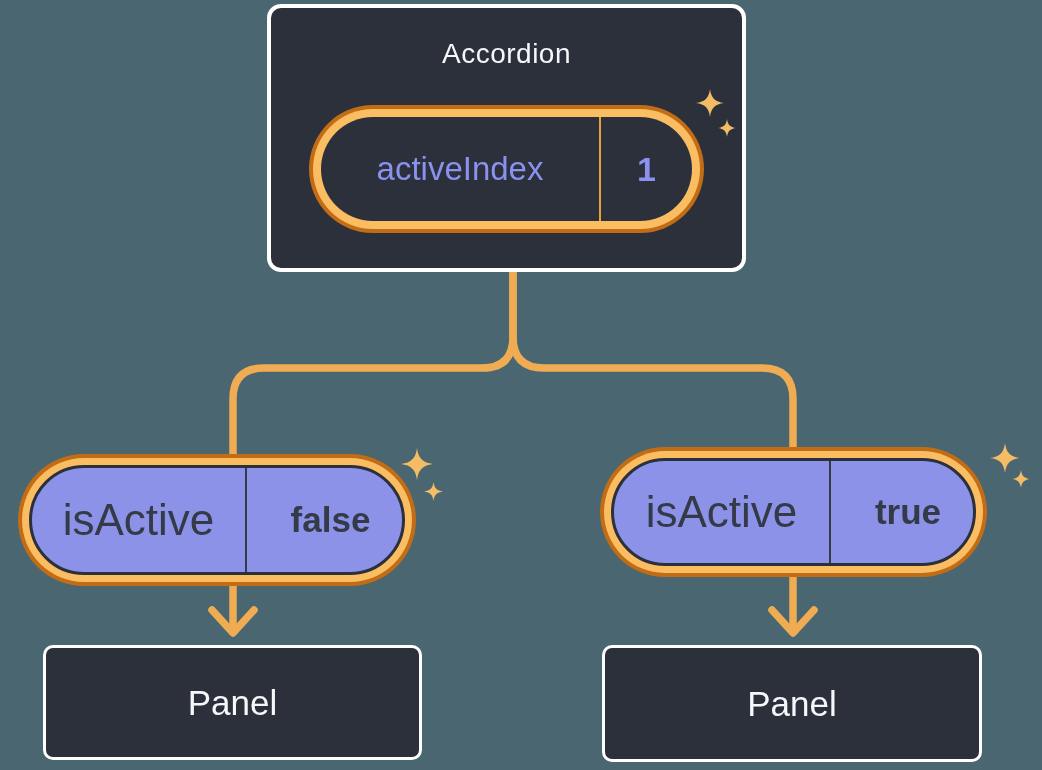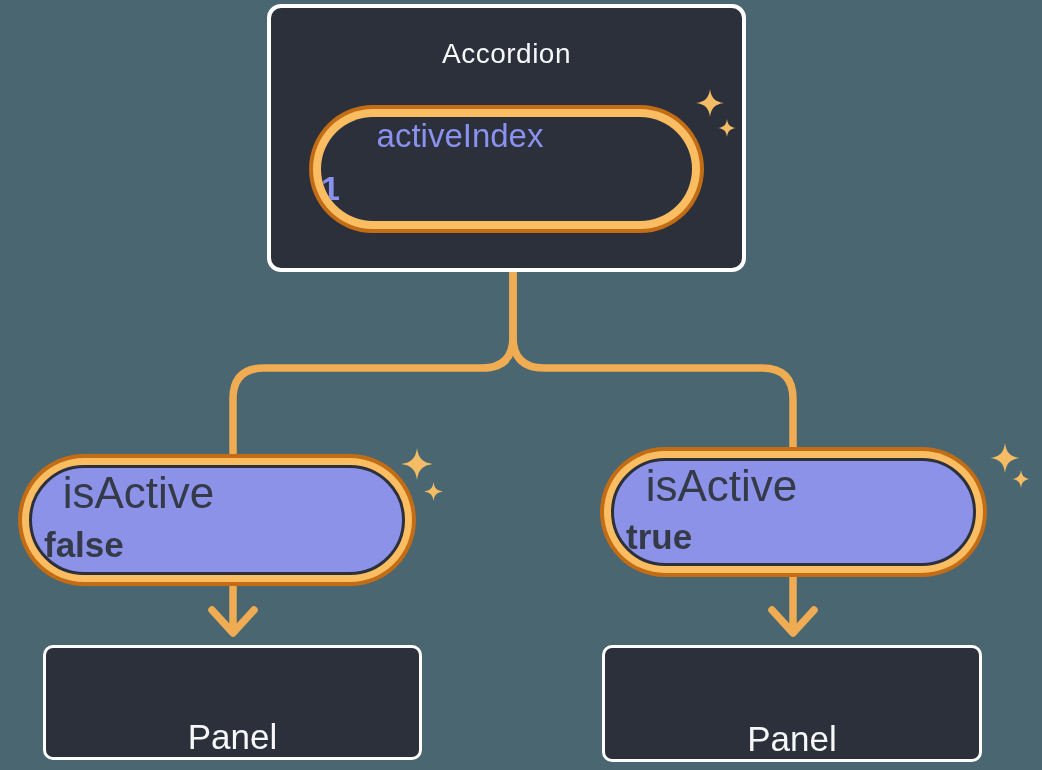--- a/index.html
+++ b/index.html
@@ -34,39 +34,39 @@
   }
 
   .pill-outer{
     position:absolute;background:var(--rim);border-radius:999px;
     box-sizing:border-box;padding:4px;z-index:2;
   }
   .pill-band{background:var(--band);border-radius:999px;width:100%;height:100%;
     box-sizing:border-box;padding:8px;}
   .pill-band.thin{padding:7px;}
   .pill-inner{background:var(--card);border-radius:999px;width:100%;height:100%;
-    box-sizing:border-box;display:flex;align-items:flex-start;overflow:hidden;flex-direction:column;}
+    box-sizing:border-box;display:flex;align-items:center;overflow:hidden;}
   .pill-inner.purple{background:var(--purple);border:3px solid var(--card);}
   .cell{display:flex;align-items:center;justify-content:center;}
   .vdiv{width:2px;align-self:stretch;}
   .vdiv.gold{background:var(--divider-gold);}
   .vdiv.navy{background:var(--dark-text);}
 
   .state-pill{left:38px;top:97px;width:395px;height:128px;}
   .state-pill .cell.name{width:278px;color:var(--purple-text);font-size:33px;}
   .state-pill .cell.value{flex:1;color:var(--purple-text);font-size:34px;font-weight:700;}
 
   .prop-pill .cell.name{color:var(--dark-text);font-size:44px;}
   .prop-pill .cell.value{flex:1;color:var(--dark-text);font-size:35px;font-weight:700;margin-left:12px;}
   .prop-pill-left{left:18px;top:454px;width:398px;height:132px;}
   .prop-pill-left .cell.name{width:213px;}
   .prop-pill-right{left:600px;top:447px;width:387px;height:130px;}
   .prop-pill-right .cell.name{width:215px;}
 
-  .panel-card{display:flex;align-items:flex-end;justify-content:center;
+  .panel-card{display:flex;align-items:center;justify-content:center;
     border-width:3px;border-radius:10px;color:var(--white-text);font-size:35px;}
   .panel-left{left:43px;top:645px;width:379px;height:115px;}
   .panel-right{left:602px;top:645px;width:380px;height:117px;}
 
   .sparkle{position:absolute;z-index:4;}
   .sparkle svg{display:block;}
 </style>
 </head>
 <body>
 

